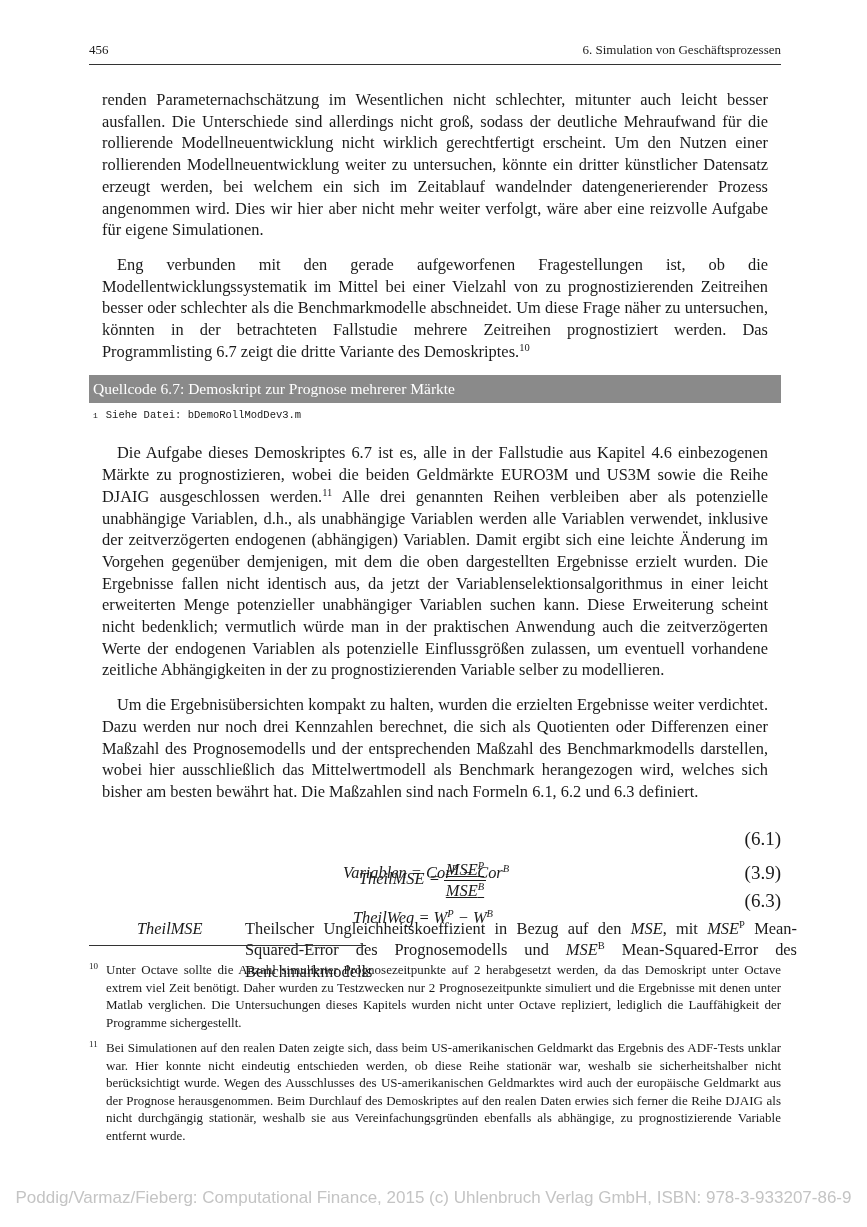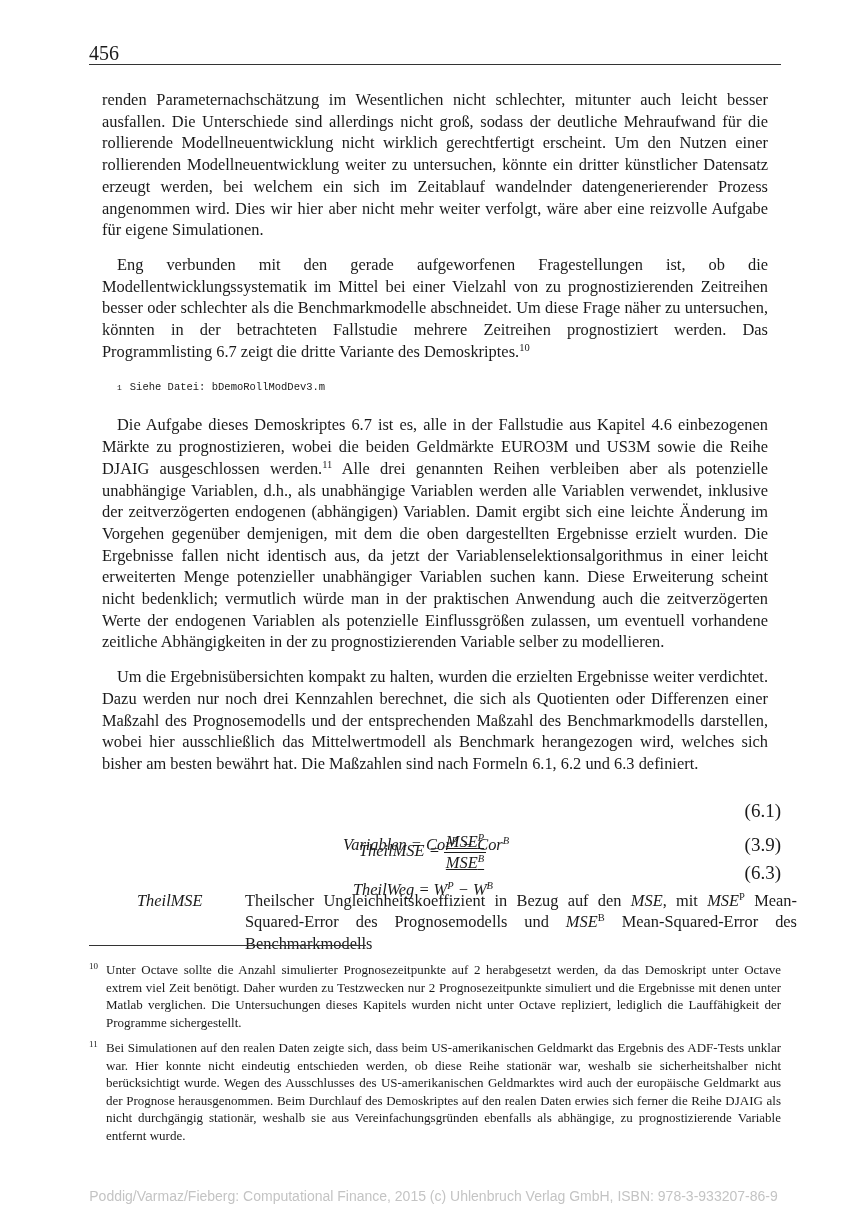--- a/index.html
+++ b/index.html
@@ -1,61 +1,63 @@
 <!DOCTYPE html>
 <html><head>
 <meta charset="utf-8">
 <style>
   html, body { margin:0; padding:0; background:#ffffff; }
   body { width:867px; height:1227px; position:relative; overflow:hidden;
          font-family:"Liberation Serif","DejaVu Serif",serif; color:#1a1a1a; }
   .page { position:absolute; left:89px; top:0; width:692px; }
   .running-head { position:absolute; top:42px; left:0; width:692px; height:22px;
-                  border-bottom:1px solid #333; font-size:20px; }
+                  border-bottom:1px solid #333; font-size:13px; }
   .running-head .pn { position:absolute; left:0; top:0; }
   .running-head .ct { position:absolute; right:0; top:0; }
   .body { position:absolute; top:76px; left:0; width:692px; font-size:16.4px; line-height:21.7px; text-align:justify; }
   .body p { margin:13px; }
   .indent { text-indent:15px; }
   sup { font-size:10.5px; line-height:0; vertical-align:6px; }
   .listing-bar { background:#8a8a8a; color:#ffffff; height:28px; line-height:28px; padding-left:4px;
                  font-size:15.5px; margin-top:8px; }
-  .listing-line { font-family:"Liberation Mono","DejaVu Sans Mono",monospace; font-size:10.5px; height:26px; line-height:24px;margin-left:24px; }
+  .listing-line { font-family:"Liberation Mono","DejaVu Sans Mono",monospace; font-size:10.5px; height:26px; line-height:24px; }
   .listing-line .ln { font-size:8px; margin:0 8px 0 4px; }
   .eqs { position:relative; height:98px; margin-top:2px; }
   .eq { position:absolute; font-style:italic; font-size:16.4px; }
   .eqno { position:absolute; right:0; font-size:19px; }
   .frac { display:inline-block; vertical-align:middle; text-align:center;text-decoration:underline; }
   .frac .num { display:block; border-bottom:1px solid #1a1a1a; padding:0 2px; line-height:20px; }
   .frac .den { display:block; line-height:20px; }
   .defs { position:relative; margin-top:4px; height:66px; }
   .defs .term { position:absolute; left:48px; top:0; font-style:italic; }
   .defs .desc { position:absolute; left:156px; top:0; width:552px; text-align:justify; }
   .fn-rule { position:absolute; top:945px; left:0; width:277px; border-top:1px solid #333; }
   .footnotes { position:absolute; top:961px; left:0; width:692px; font-size:13px; line-height:17.5px; text-align:justify; }
   .fn { position:relative; padding-left:17px; margin-bottom:8px; }
   .fn .mark { position:absolute; left:0; top:-3px; font-size:9px; }
   .footer { position:absolute; top:1188px; left:0; width:867px; text-align:center;
-            font-family:"Liberation Sans","DejaVu Sans",sans-serif; font-size:14px; color:#c4c4c4; }
+            font-family:"Liberation Sans","DejaVu Sans",sans-serif; font-size:17px; color:#c4c4c4; }
   i.m { font-style:italic; }
 </style>
 </head>
 <body>
 
 <div class="page">
 
   <div class="running-head">
     <span class="pn">456</span>
+    <span class="ct">6. Simulation von Geschäftsprozessen</span>
   </div>
 
   <div class="body">
     <p>renden Parameternachschätzung im Wesentlichen nicht schlechter, mitunter auch leicht besser ausfallen. Die Unterschiede sind allerdings nicht groß, sodass der deutliche Mehraufwand für die rollierende Modellneuentwicklung nicht wirklich gerechtfertigt erscheint. Um den Nutzen einer rollierenden Modellneuentwicklung weiter zu untersuchen, könnte ein dritter künstlicher Datensatz erzeugt werden, bei welchem ein sich im Zeitablauf wandelnder datengenerierender Prozess angenommen wird. Dies wir hier aber nicht mehr weiter verfolgt, wäre aber eine reizvolle Aufgabe für eigene Simulationen.</p>
 
     <p class="indent"><span>Eng verbunden mit den gerade aufgeworfenen Fragestellungen ist, ob die Modellentwicklungssystematik im Mittel bei einer Vielzahl von zu prognostizierenden Zeitreihen besser oder schlechter als die Benchmarkmodelle abschneidet. Um diese Frage näher zu untersuchen, könnten in der betrachteten Fallstudie mehrere Zeitreihen prognostiziert werden. Das Programmlisting 6.7 zeigt die dritte Variante des Demoskriptes.</span><sup>10</sup></p>
 
+    <div class="listing-bar">Quellcode 6.7: Demoskript zur Prognose mehrerer Märkte</div>
     <div class="listing-line"><span class="ln">1</span><span>Siehe Datei: bDemoRollModDev3.m</span></div>
 
     <p class="indent"><span>Die Aufgabe dieses Demoskriptes 6.7 ist es, alle in der Fallstudie aus Kapitel 4.6 einbezogenen Märkte zu prognostizieren, wobei die beiden Geldmärkte EURO3M und US3M sowie die Reihe DJAIG ausgeschlossen werden.</span><sup>11</sup><span> Alle drei genannten Reihen verbleiben aber als potenzielle unabhängige Variablen, d.h., als unabhängige Variablen werden alle Variablen verwendet, inklusive der zeitverzögerten endogenen (abhängigen) Variablen. Damit ergibt sich eine leichte Änderung im Vorgehen gegenüber demjenigen, mit dem die oben dargestellten Ergebnisse erzielt wurden. Die Ergebnisse fallen nicht identisch aus, da jetzt der Variablenselektionsalgorithmus in einer leicht erweiterten Menge potenzieller unabhängiger Variablen suchen kann. Diese Erweiterung scheint nicht bedenklich; vermutlich würde man in der praktischen Anwendung auch die zeitverzögerten Werte der endogenen Variablen als potenzielle Einflussgrößen zulassen, um eventuell vorhandene zeitliche Abhängigkeiten in der zu prognostizierenden Variable selber zu modellieren.</span></p>
 
     <p class="indent">Um die Ergebnisübersichten kompakt zu halten, wurden die erzielten Ergebnisse weiter verdichtet. Dazu werden nur noch drei Kennzahlen berechnet, die sich als Quotienten oder Differenzen einer Maßzahl des Prognosemodells und der entsprechenden Maßzahl des Benchmarkmodells darstellen, wobei hier ausschließlich das Mittelwertmodell als Benchmark herangezogen wird, welches sich bisher am besten bewährt hat. Die Maßzahlen sind nach Formeln 6.1, 6.2 und 6.3 definiert.</p>
 
     <div class="eqs">
       <div class="eq" style="left:270px; top:4px;margin-top:40px;">
         <span>TheilMSE</span> =
         <span class="frac">

